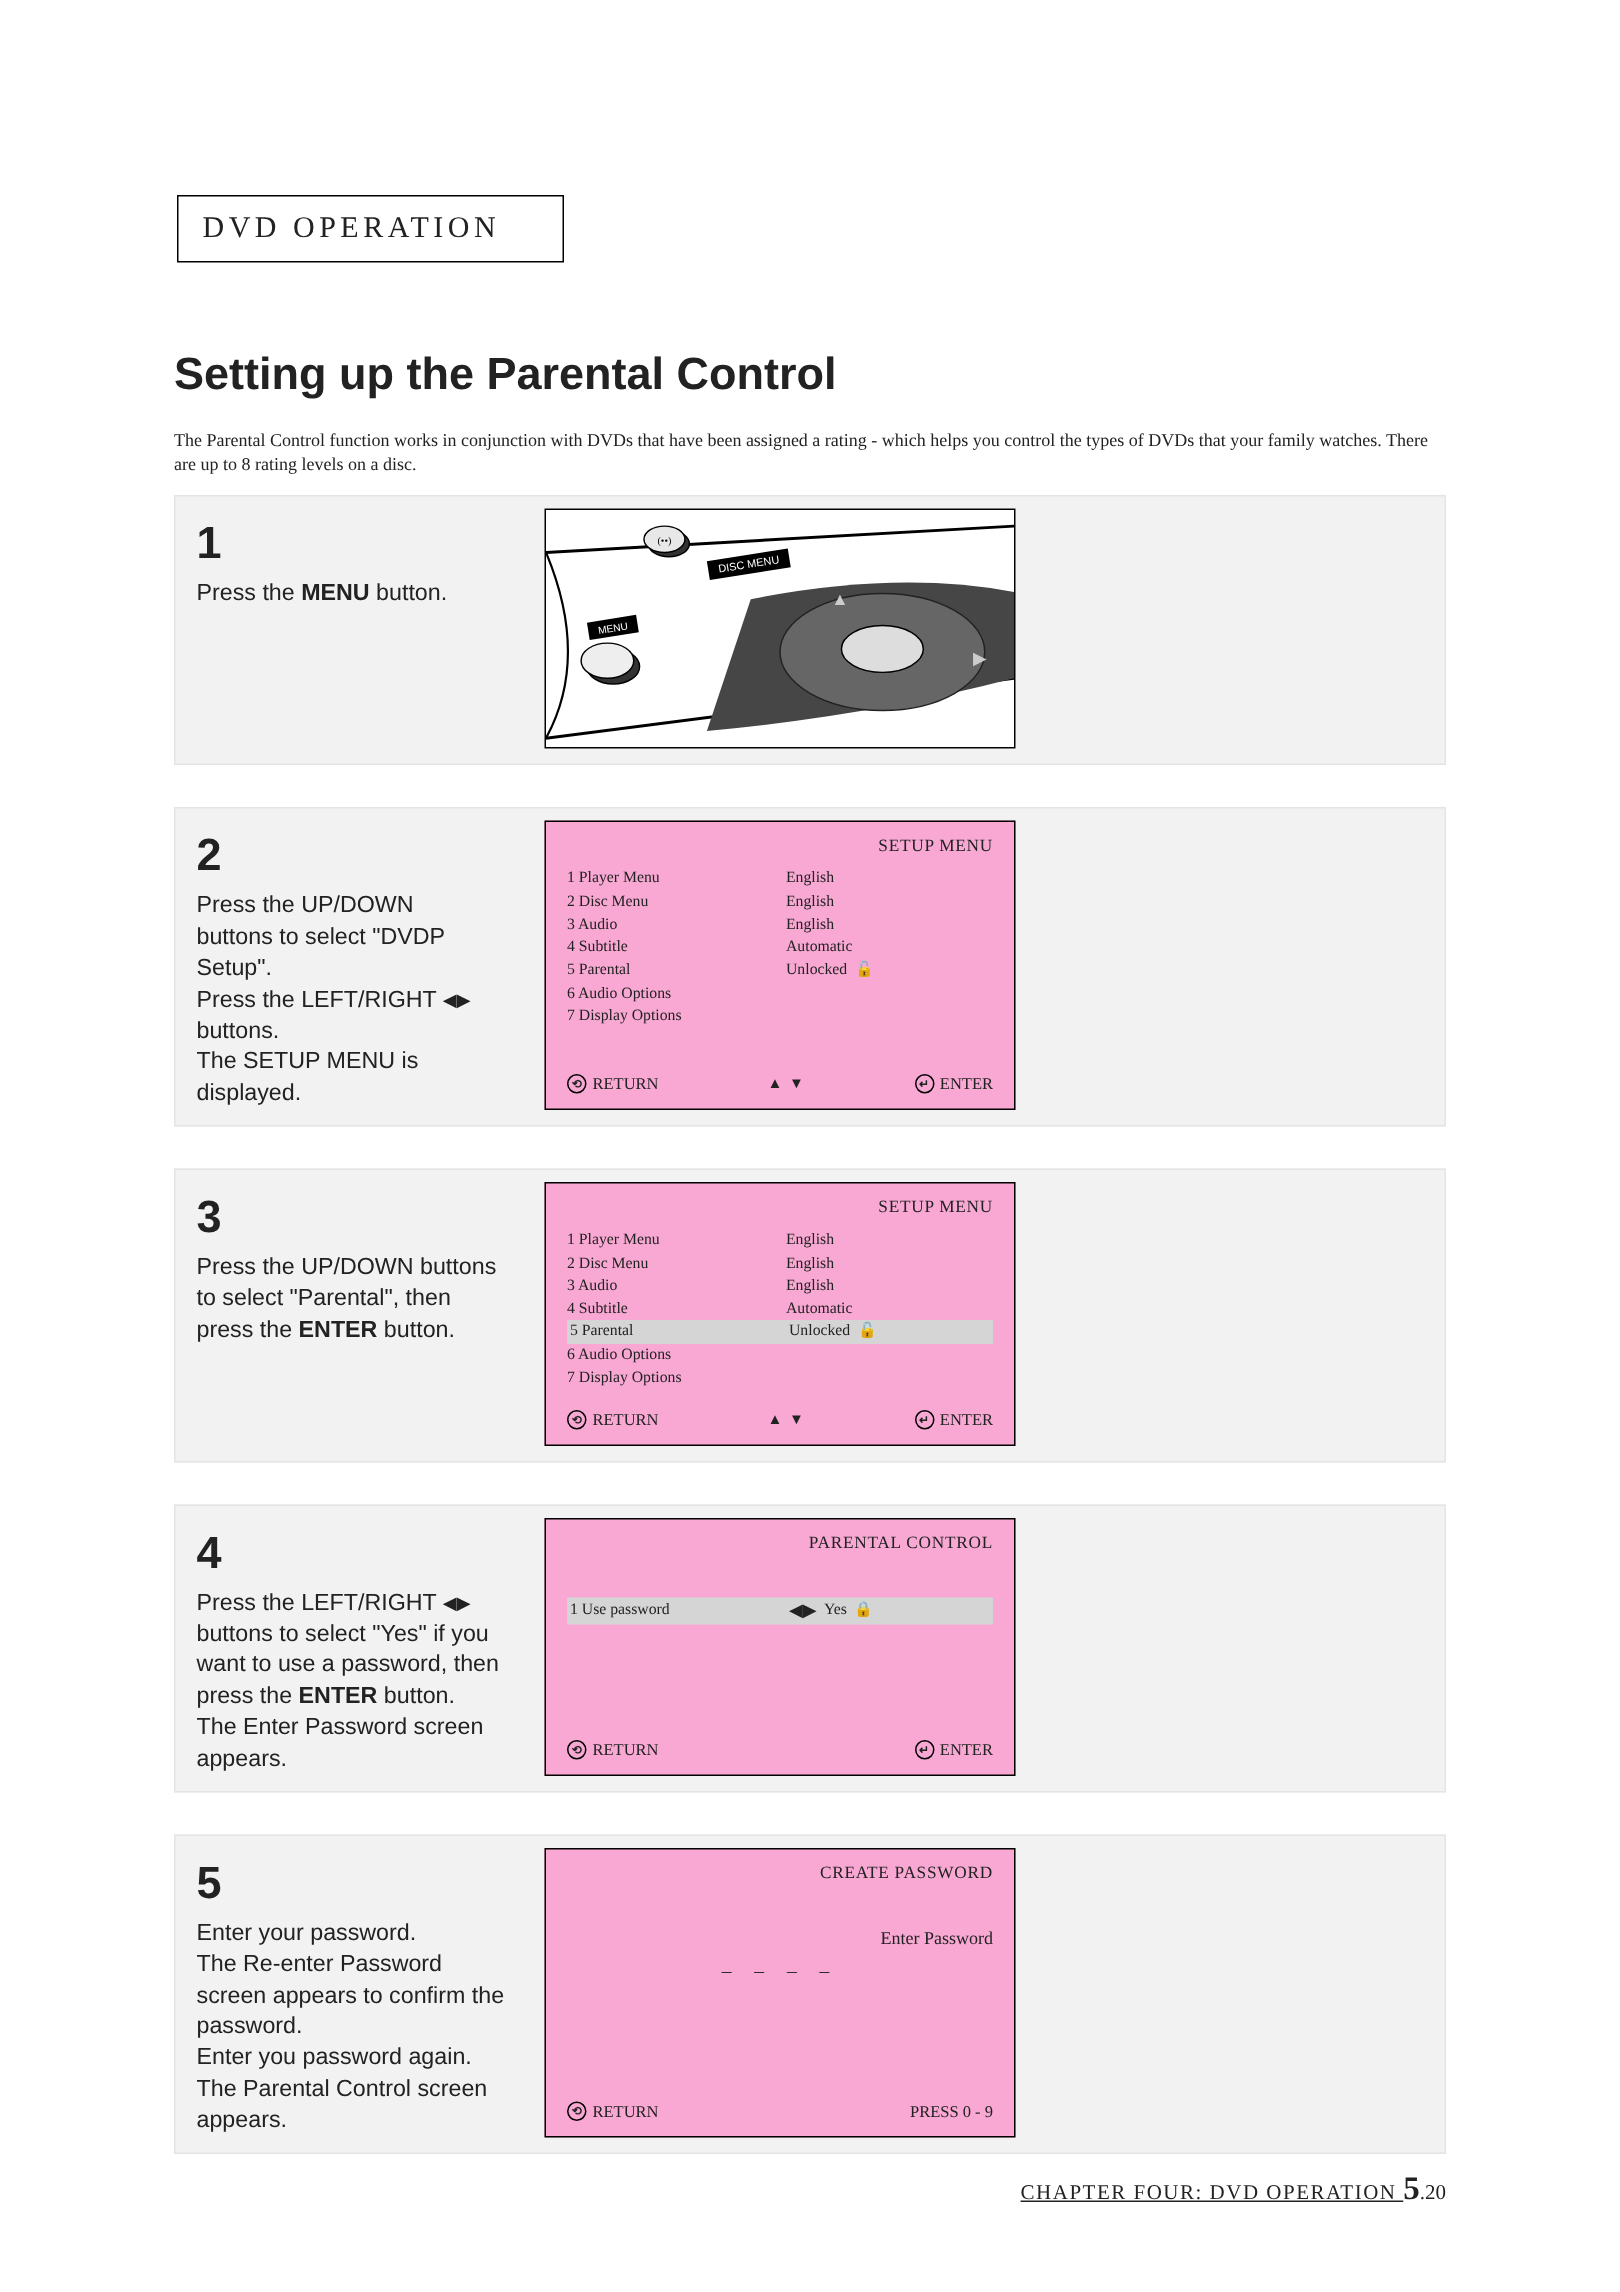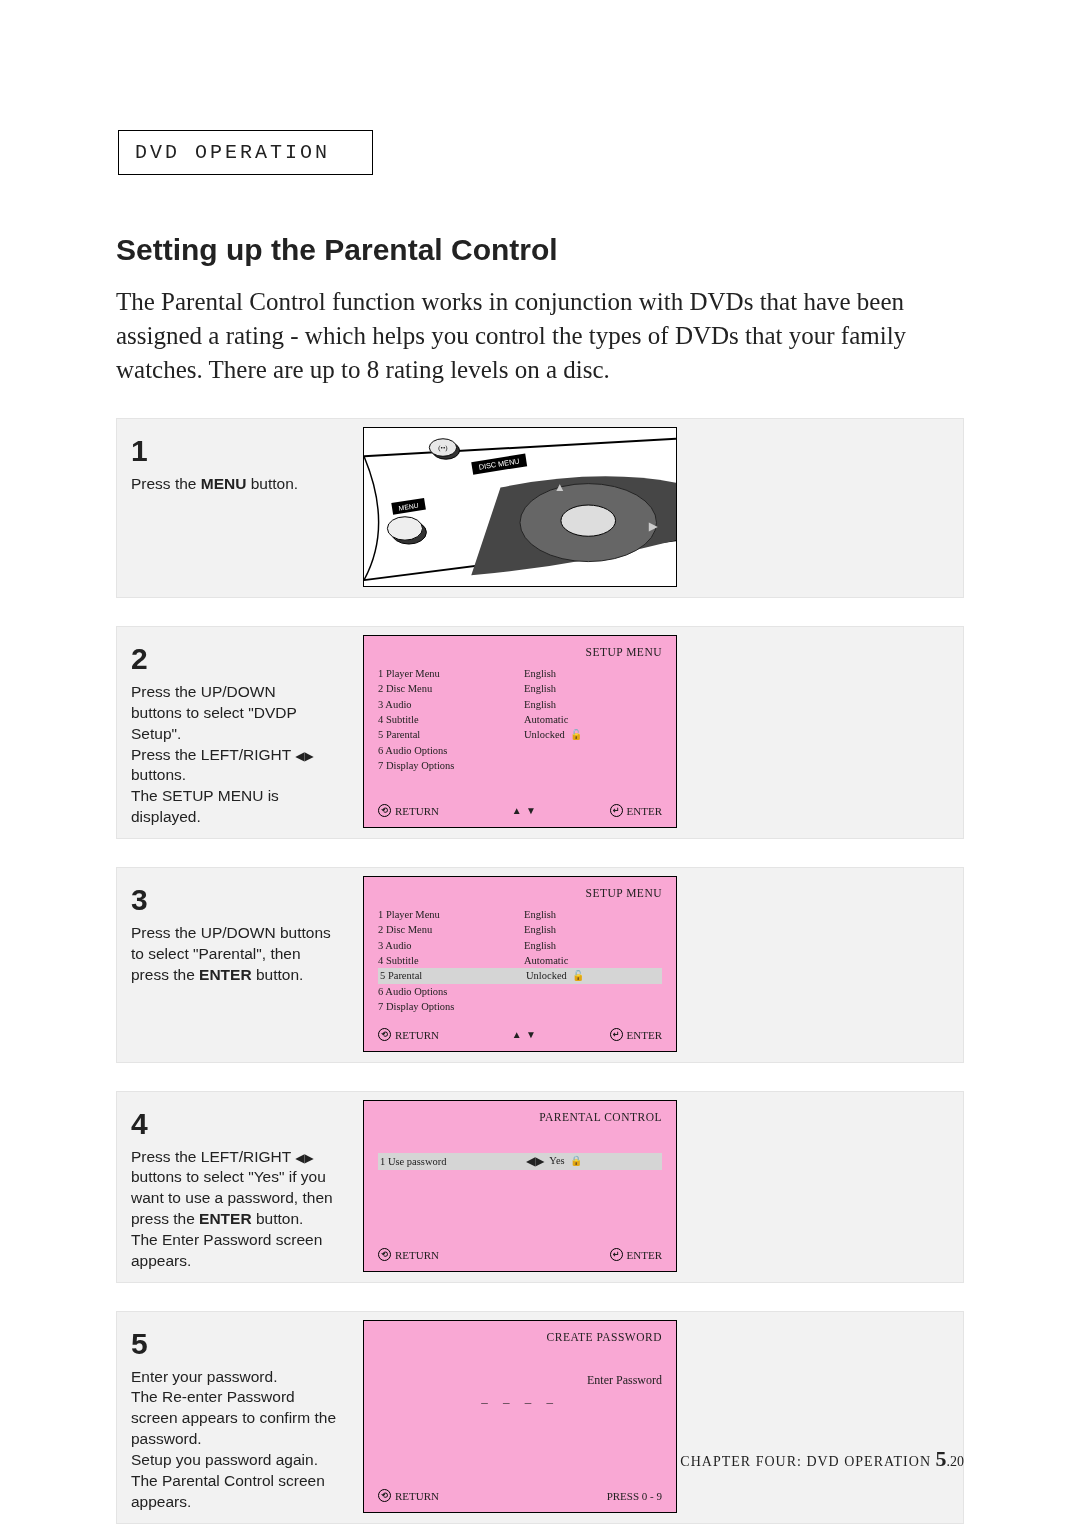--- a/index.html
+++ b/index.html
@@ -11,36 +11,36 @@
     color: #222;
     position: relative;
   }
   .page {
     padding: 130px 116px 0 116px;
   }
   .section-tag {
     border: 1.5px solid #000;
     display: inline-block;
     padding: 10px 42px 10px 16px;
-    font-family: Liberation Mono, monospace;
+    font-family: Liberation Serif, serif;
     font-size: 20px;
     letter-spacing: 3px;
     margin-left: 2px;
   }
   .heading {
     font-family: Arial, Helvetica, sans-serif;
     font-weight: 800;
     font-size: 30px;
     margin-top: 58px;
     margin-bottom: 18px;
   }
   .intro {
-    font-size: 25px;
+    font-size: 12px;
     line-height: 1.35;
-    margin-bottom: 32px;
+    margin-bottom: 13px;
   }
   .step-row {
     display: flex;
     gap: 10px;
     background: #f2f2f2;
     border: 0.5px solid #e4e4e4;
     margin-bottom: 28px;
     min-height: 174px;
   }
   .step-left {
@@ -323,21 +323,21 @@
       </div>
     </div>
   </div>
 
   
   <div class="step-row">
     <div class="step-left">
       <div class="step-num">5</div>
       <div>Enter your password.</div>
       <div>The Re-enter Password screen appears to confirm the password.</div>
-      <div>Setup you password again.</div>
+      <div>Enter you password again.</div>
       <div>The Parental Control screen appears.</div>
     </div>
     <div class="step-right wide">
       <div class="panel">
         <div class="panel-title">CREATE PASSWORD</div>
         <div class="pw-center">Enter Password</div>
         <div class="dashes">–  –  –  –</div>
         <div class="panel-footer">
           <span class="pf-left">
               <span class="ret-icon">⟲</span>
@@ -346,15 +346,15 @@
           <span></span>
           <span class="pf-right">PRESS  0 - 9</span>
         </div>
       </div>
     </div>
   </div>
 
 </div>
 
 <div class="footer-line">
-  <span style="font-variant:small-caps; letter-spacing:1px;">CHAPTER FOUR: DVD OPERATION </span>
+  <span style="font-variant:small-caps; letter-spacing:1px;text-decoration:underline;">CHAPTER FOUR: DVD OPERATION </span>
   <span class="big">5</span><span>.20</span>
 </div>
 
 </body></html>

